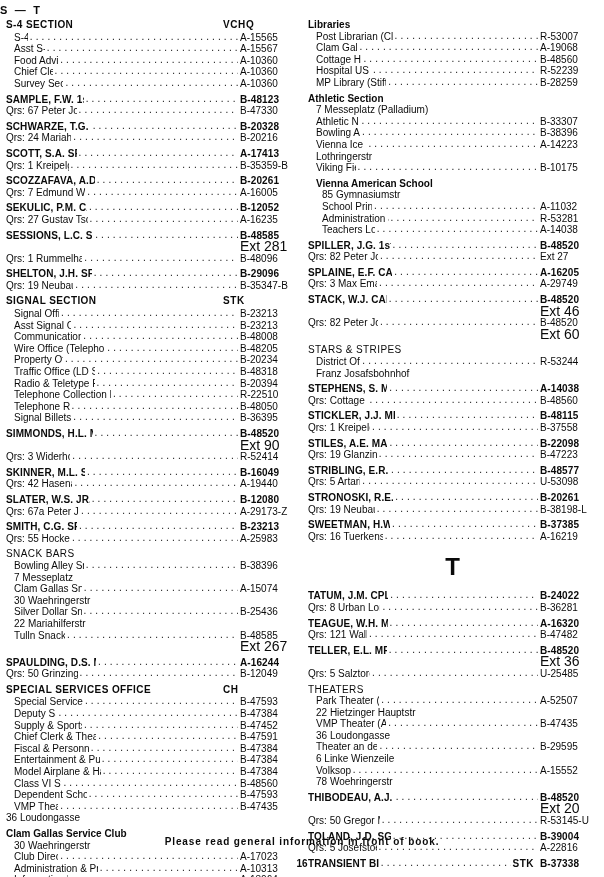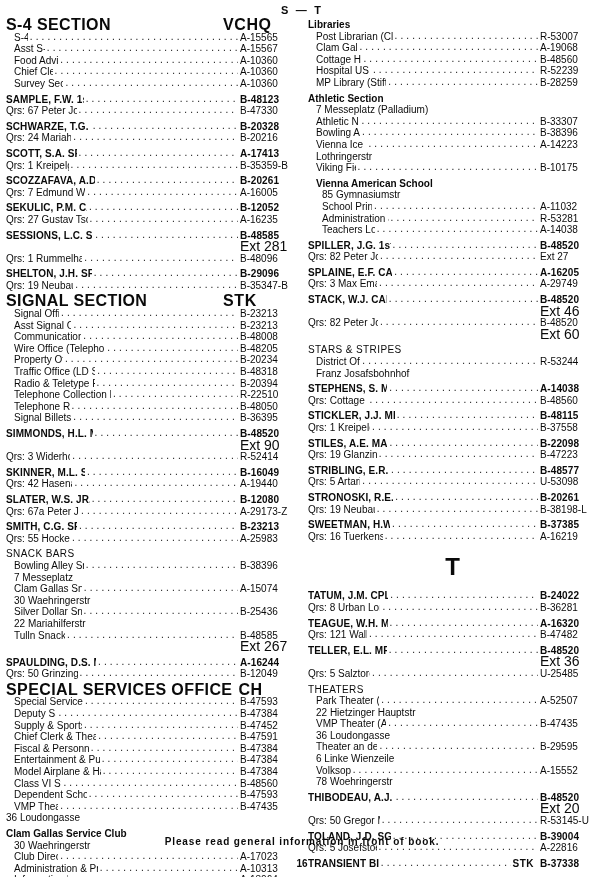--- a/index.html
+++ b/index.html
@@ -13,21 +13,21 @@
   #page{
     position:relative;
     width:604px;height:877px;
     box-sizing:border-box;
     padding:0;
     overflow:hidden;
   }
 
   
   .runhead{
-    text-align:center;
+    text-align:left;
     font-size:11px;
     font-weight:bold;
     letter-spacing:2.2px;
     padding-top:3px;
     height:16px;
     line-height:14px;
   }
 
   
   .columns{
@@ -105,21 +105,21 @@
   .extline .ext{
     flex:0 0 auto;
     width:58px;
     text-align:left;
   }
   .extline .ext .w{display:inline-block;width:24px;}
 
   
   .headrow{
     display:flex;
-    font-size:16px;
+    font-size:10px;
     line-height:12.6px;
     font-weight:bold;
     letter-spacing:0.4px;
     align-items:baseline;
   }
   .headrow .htitle{flex:0 0 auto;}
   .headrow .hgap{flex:1 1 auto;}
   .headrow .hcode{flex:0 0 auto;width:75px;text-align:left;letter-spacing:0.6px;margin-left:6px;}
 
   .gap{height:4px;}

